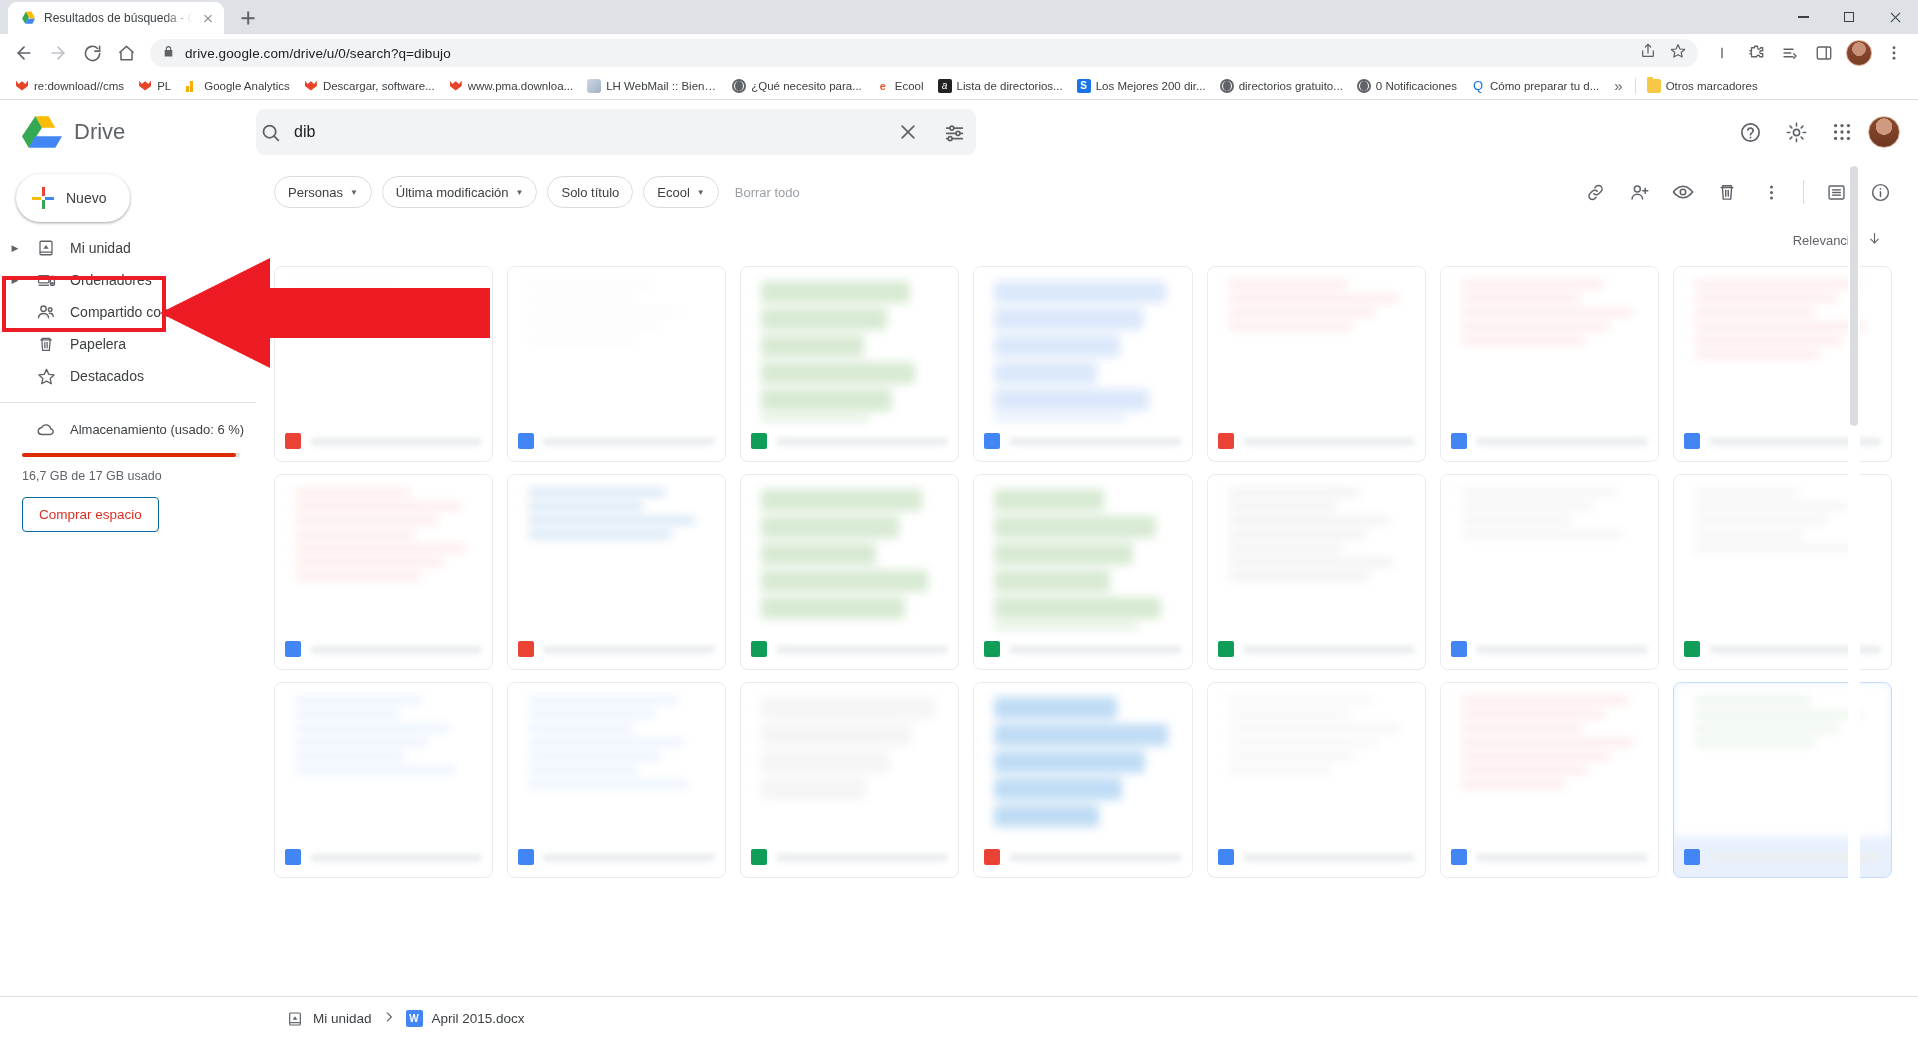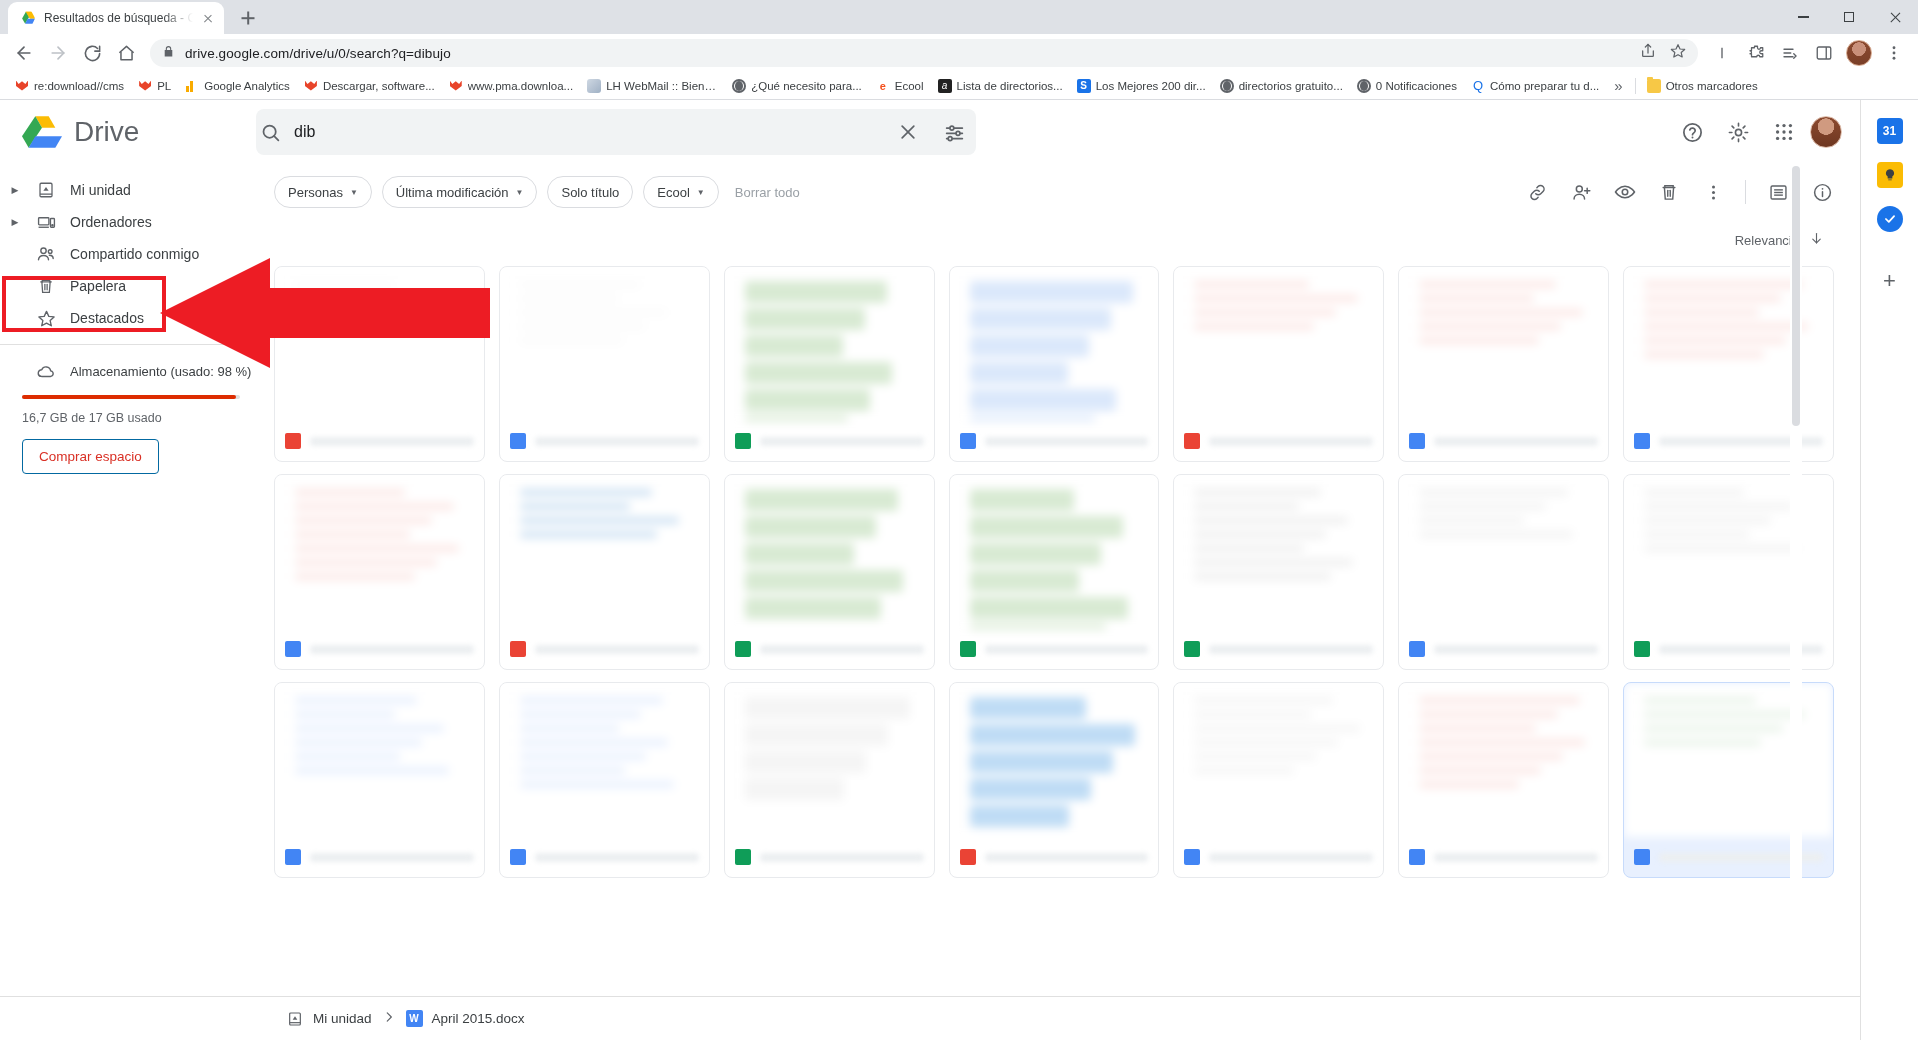--- a/index.html
+++ b/index.html
@@ -109,21 +109,21 @@
   .ico-folder:before{content:"";position:absolute;left:0;top:-2px;width:6px;height:3px;background:#f7c846;border-radius:1px 1px 0 0;}
 
   
   .page { flex:1; display:flex; position:relative; background:#fff; overflow:hidden; }
 
   
   .drive-wrap { flex:1; display:flex; flex-direction:column; min-width:0; }
   .drive-header { height: 64px; display:flex; align-items:center; padding: 0 0 0 0; }
   .logo-zone { width: 256px; display:flex; align-items:center; gap: 12px; padding-left: 22px; }
   .drive-logo { width:40px; height:36px; position:relative; }
-  .drive-name { font-size:28px; color:#5f6368; font-family:"Liberation Sans", sans-serif; }
+  .drive-name { font-size:22px; color:#5f6368; font-family:"Liberation Sans", sans-serif; }
 
   .searchbar {
     width: 720px; height: 46px; background:#f1f3f4; border-radius: 8px;
     display:flex; align-items:center; padding: 0 10px 0 2px; gap: 12px;
   }
   .search-input-text { flex:1; font-size:16px; color:#202124; }
   .sb-icon { width:24px;height:24px; color:#5f6368; display:flex; align-items:center; justify-content:center; }
 
   .header-right { margin-left:auto; display:flex; align-items:center; gap: 6px; padding-right: 18px; }
   .hdr-icon { width:40px; height:40px; border-radius:50%; display:flex; align-items:center; justify-content:center; color:#5f6368; }
@@ -482,20 +482,31 @@
                 <circle cx="19" cy="19" r="1.8"></circle>
               </svg>
           </div>
           <div class="acct-avatar"></div>
         </div>
       </div>
 
       <div style="flex:1; display:flex; min-height:0;">
 
         <div class="sidebar">
+          <div class="new-btn-row">
+            <div class="new-btn">
+              <span class="plus-ico">
+                  <i class="pv-t"></i>
+                  <i class="pv-b"></i>
+                  <i class="ph-l"></i>
+                  <i class="ph-r"></i>
+                </span>
+              <span>Nuevo</span>
+            </div>
+          </div>
 
           <div class="nav-item">
             <span class="nav-caret">▶</span>
             <span class="nav-ico">
               <svg width="18" height="18" viewBox="0 0 24 24" fill="none" stroke="#5f6368" stroke-width="1.7">
                   <rect x="4" y="3" width="16" height="18" rx="1.5"></rect>
                   <path d="M12 8l3.5 5h-7z" fill="#5f6368" stroke="none"></path>
                   <line x1="4" y1="17.5" x2="20" y2="17.5"></line>
                 </svg>
             </span>
@@ -555,21 +566,21 @@
 
           <div class="nav-divider"></div>
 
           <div class="storage-row">
             <span class="nav-caret hidden">▶</span>
             <span class="nav-ico">
               <svg width="20" height="20" viewBox="0 0 24 24" fill="none" stroke="#5f6368" stroke-width="1.7" stroke-linejoin="round">
                   <path d="M6.5 18.5a4 4 0 0 1 .4-8 5.6 5.6 0 0 1 10.7 1.4 3.3 3.3 0 0 1-.6 6.6z"></path>
                 </svg>
             </span>
-            <span>Almacenamiento (usado: 98 %)</span>
+            <span>Almacenamiento (usado: 6 %)</span>
           </div>
 
           <div class="storage-bar-track">
             <div class="storage-bar-fill" id="storage-fill" style="width: 98%; background: rgb(221, 44, 0);"></div>
           </div>
           <div class="storage-text">16,7 GB de 17 GB usado</div>
           <div class="buy-btn">Comprar espacio</div>
         </div>
 
         <div style="flex:1; display:flex; flex-direction:column; min-width:0; position:relative;">
@@ -1010,35 +1021,19 @@
               <polyline points="9 5 16 12 9 19"></polyline>
             </svg>
         </span>
         <div class="bc-item">
           <span class="w-ico">W</span>
           <span>April 2015.docx</span>
         </div>
       </div>
     </div>
 
-    <div class="right-rail">
-      <div class="rail-ico rail-cal">
-        <span>31</span>
-      </div>
-      <div class="rail-ico rail-keep">
-        <svg width="14" height="14" viewBox="0 0 24 24" fill="#3c4043">
-            <path d="M12 2a7 7 0 0 0-4 12.7V18h8v-3.3A7 7 0 0 0 12 2zM9 19.5h6V21H9z"></path>
-          </svg>
-      </div>
-      <div class="rail-ico rail-tasks">
-        <svg width="14" height="14" viewBox="0 0 24 24" fill="none" stroke="#fff" stroke-width="3" stroke-linecap="round" stroke-linejoin="round">
-            <polyline points="5 12 10 17 19 7"></polyline>
-          </svg>
-      </div>
-      <div class="rail-plus">+</div>
-    </div>
 
     <div class="annot-box"></div>
     <svg class="annot-arrow" width="330" height="110" viewBox="0 0 330 110">
       <polygon points="0,55 110,0 110,30 330,30 330,80 110,80 110,110" fill="#ed1c24"></polygon>
     </svg>
   </div>
 </div>
 
 </body></html>

